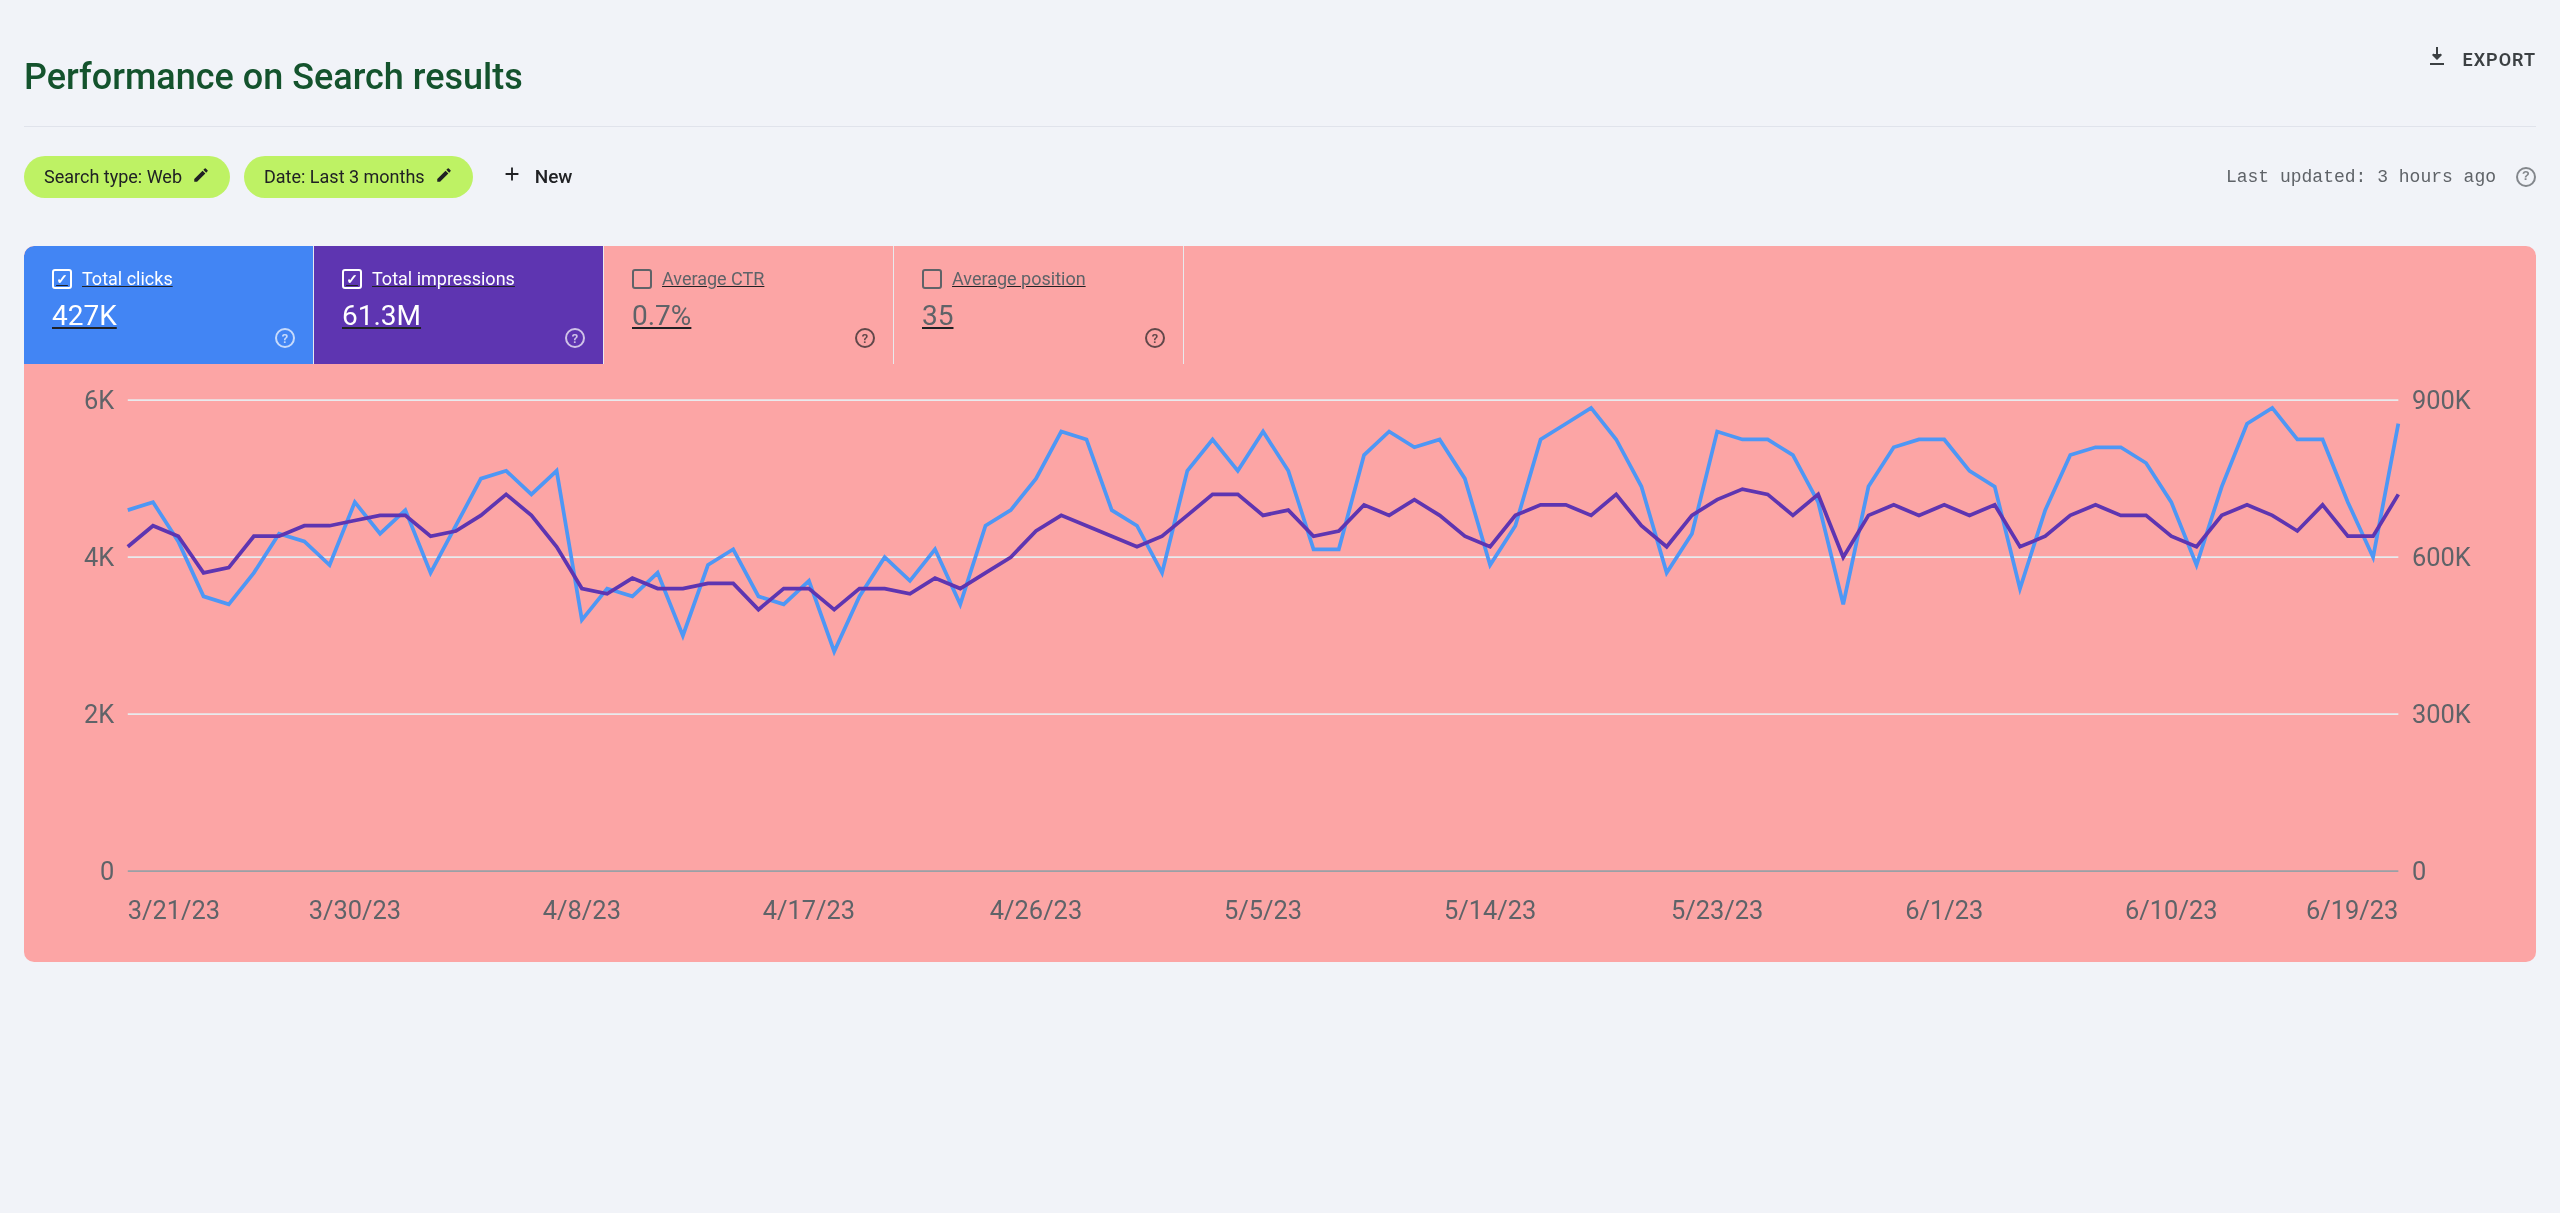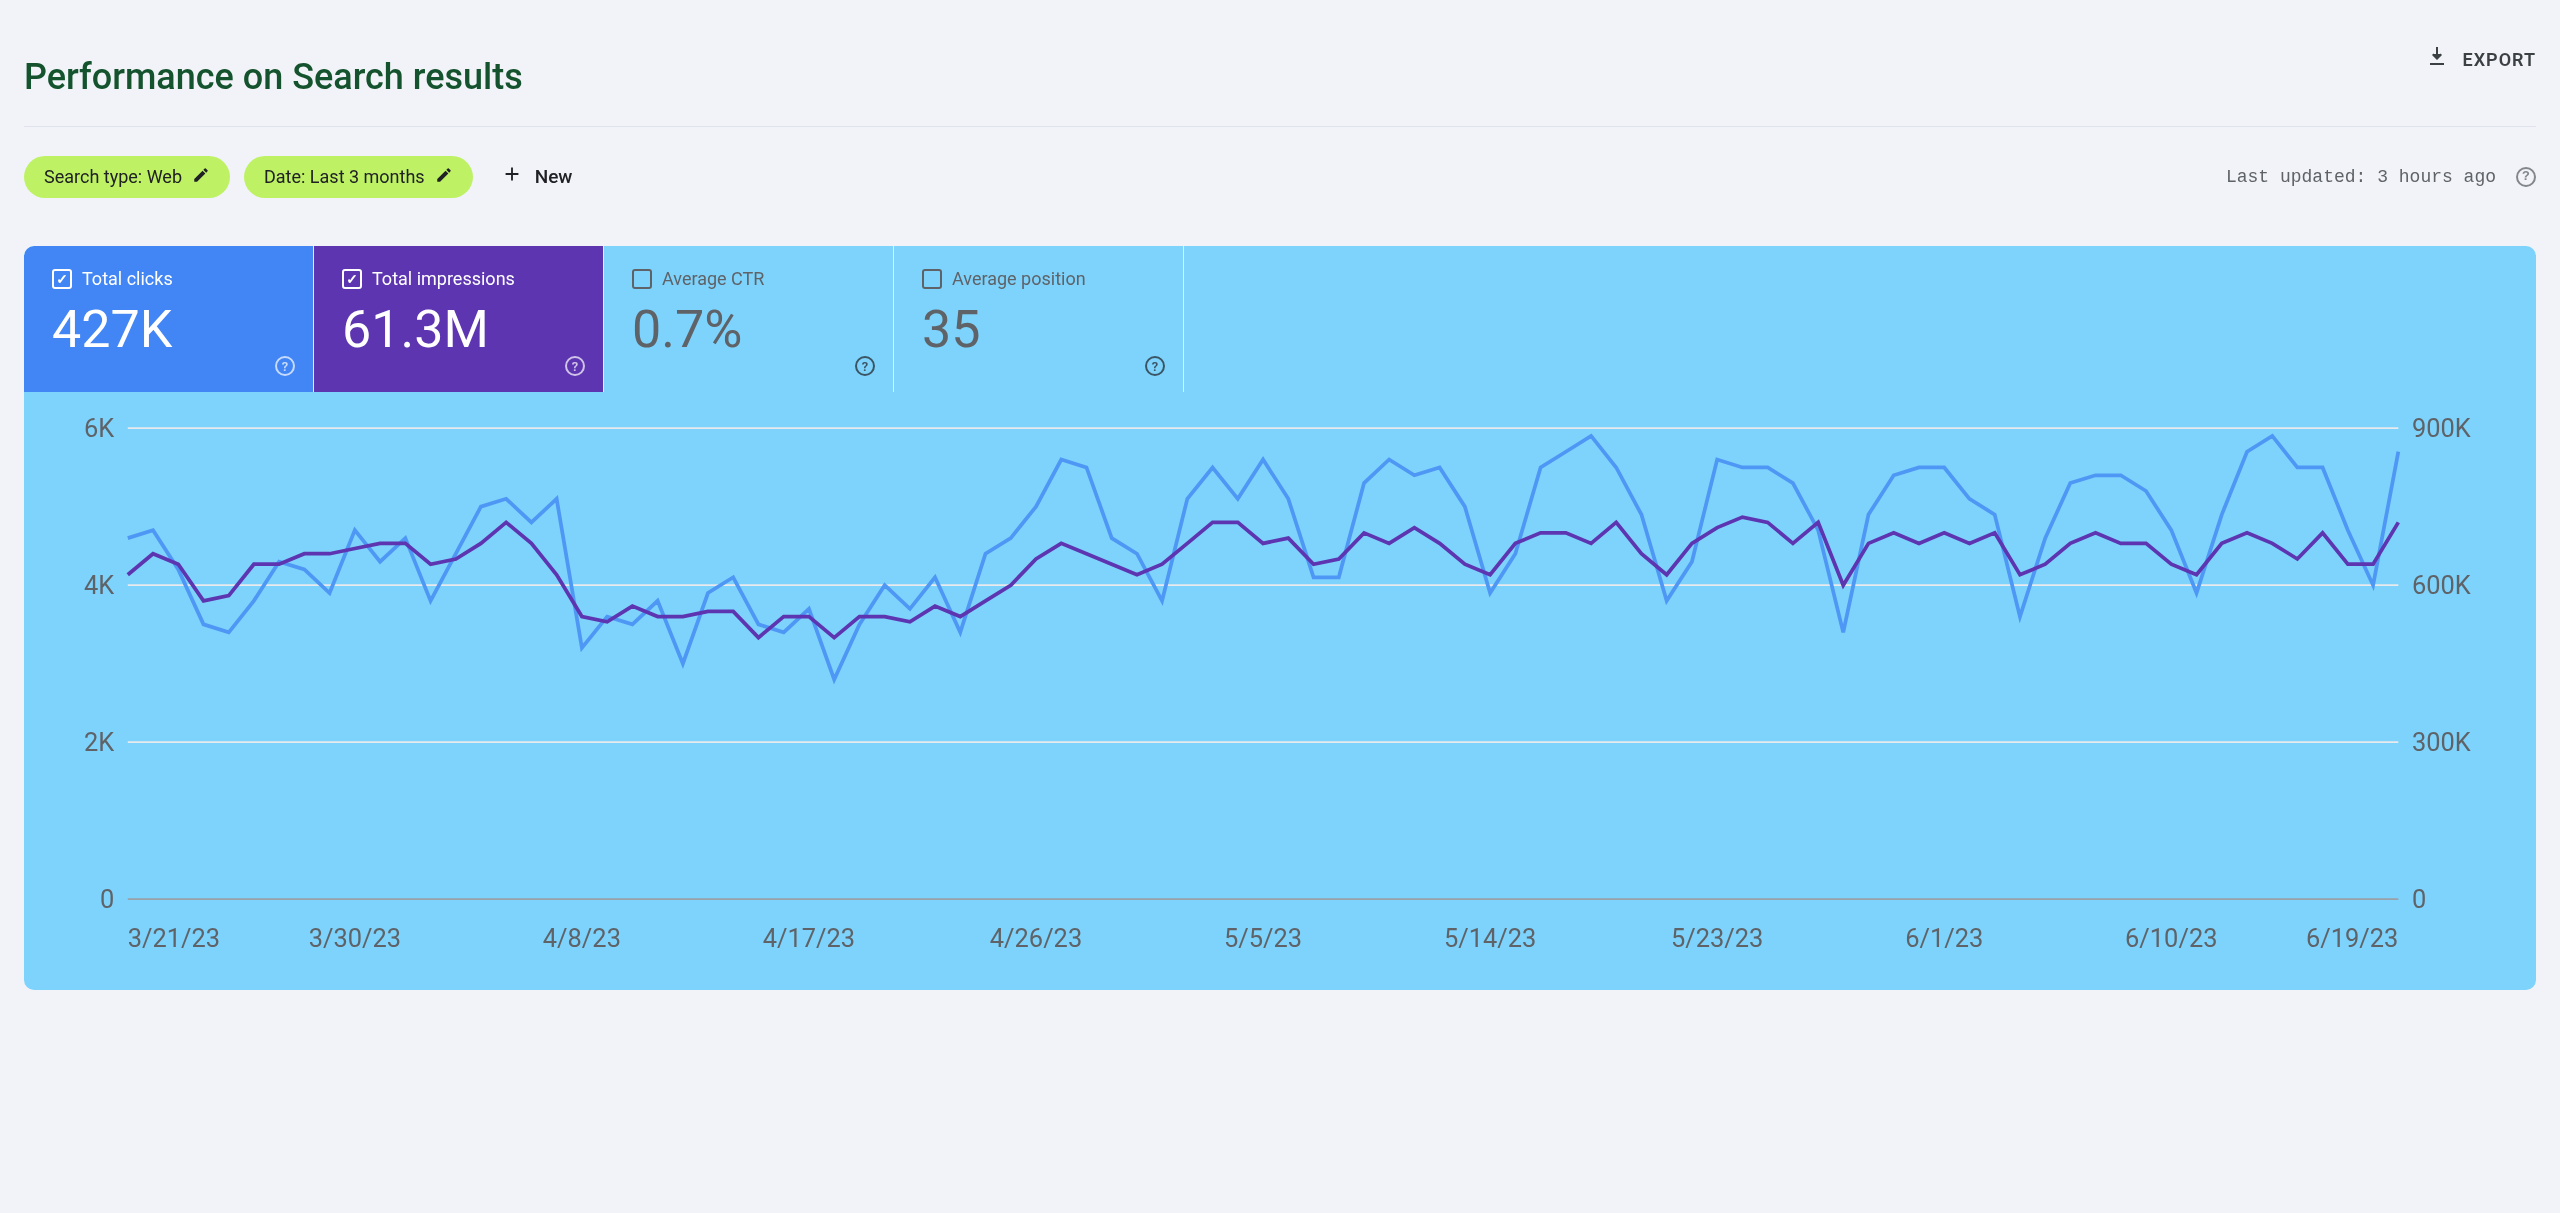--- a/index.html
+++ b/index.html
@@ -79,37 +79,38 @@
     border-radius: 50%;
     display: inline-flex;
     align-items: center;
     justify-content: center;
     font-size: 13px;
     font-weight: 600;
     opacity: 0.75;
   }
 
   .panel {
-    background: #7dd3fc;
+    background: #fca5a5;
     border-radius: 10px;
     overflow: hidden;
+    text-decoration: underline;
   }
   .metric-cards { display: flex; }
   .metric-card {
     position: relative;
     width: 290px;
     padding: 22px 28px 32px;
     border-right: 1px solid #e8eaed;
     cursor: pointer;
   }
   .metric-card.clicks { background: #4285f4; color: #fff; border-top-left-radius: 10px; }
   .metric-card.impressions { background: #5e35b1; color: #fff; }
   .metric-card .top { display: flex; align-items: center; gap: 10px; margin-bottom: 10px; }
   .metric-card .label { font-size: 18px; }
-  .metric-card .value { font-size: 52px; font-weight: 400; }
+  .metric-card .value { font-size: 28px; font-weight: 400; }
   .metric-card.inactive .label { color: #5f6368; }
   .metric-card.inactive .value { color: #5f6368; }
   .metric-card .card-help {
     position: absolute;
     bottom: 16px;
     right: 18px;
     color: inherit;
     opacity: 0.7;
   }
   .checkbox {

